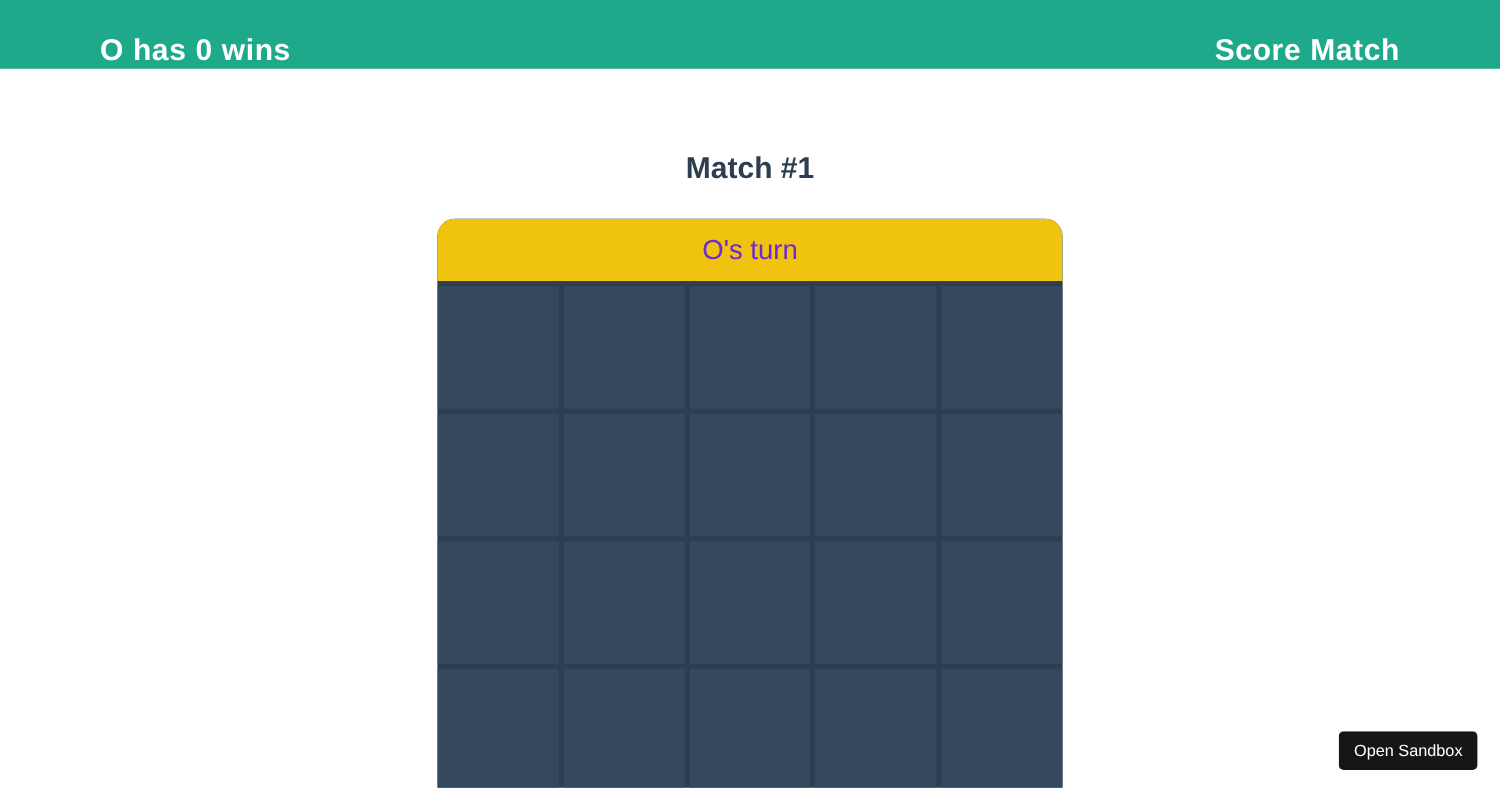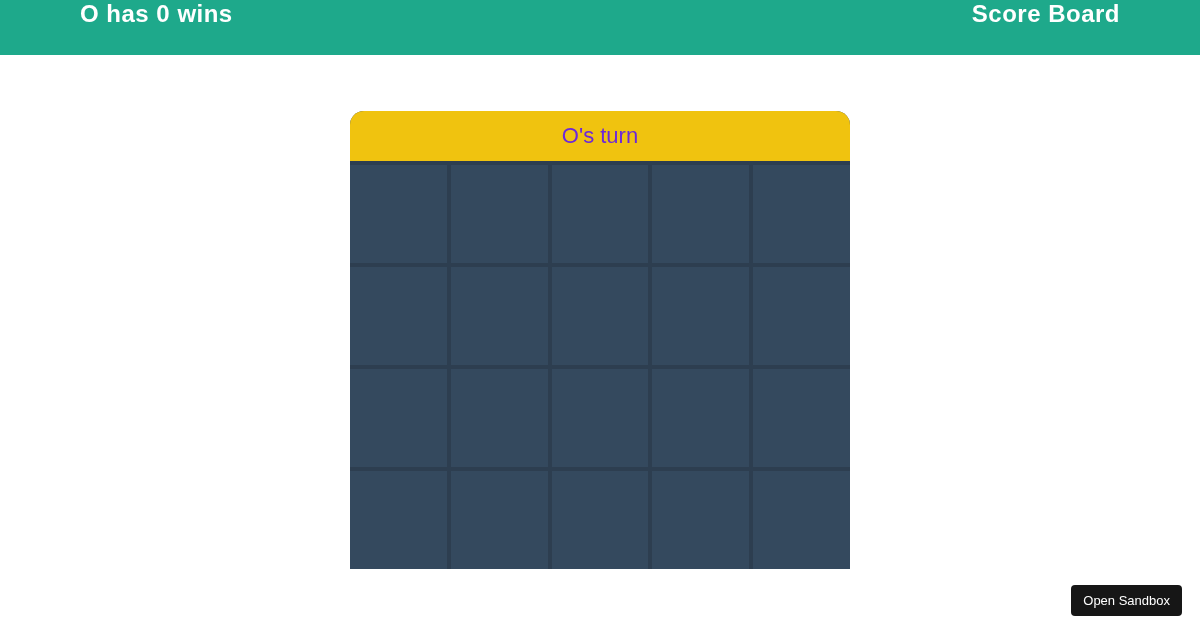--- a/index.html
+++ b/index.html
@@ -2,21 +2,21 @@
 <html><head>
 <meta charset="utf-8">
 <style>
   * { box-sizing: border-box; margin: 0; padding: 0; }
   html, body { width: 1200px; height: 630px; overflow: hidden; font-family: "Segoe UI", Arial, sans-serif; background: #fff; }
   .scorebar {
     background: #1ea98b;
     color: #fff;
     display: flex;
     justify-content: space-between;
-    align-items: flex-start;
+    align-items: flex-end;
     height: 55px;
     padding: 0 80px;
     font-size: 24px;
     font-weight: 600;
   }
   .scorebar span { letter-spacing: 0.5px; }
   .content { text-align: center; padding-top: 30px; }
   .title {
     font-size: 44px;
     font-weight: 700;
@@ -69,24 +69,25 @@
     cursor: pointer;
     font-family: inherit;
     margin-top: 47px;
   }
 </style>
 </head>
 <body>
 
 <div class="scorebar">
   <span>O has 0 wins</span>
-  <span>Score Board</span>
+  <span>Score Match</span>
 </div>
 
 <div class="content">
+  <div class="match">Match #1</div>
 
   <div class="board-wrap">
     <div class="board">
       <div class="turn-banner">O's turn</div>
       <div class="grid">
         <div class="cell"></div>
         <div class="cell"></div>
         <div class="cell"></div>
         <div class="cell"></div>
         <div class="cell"></div>

